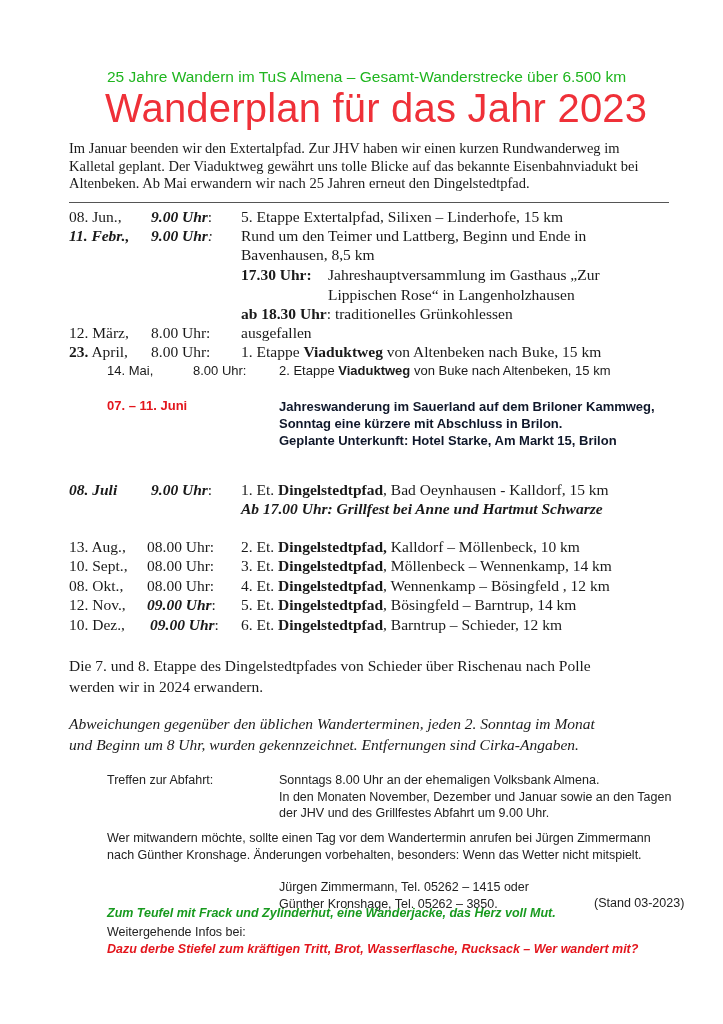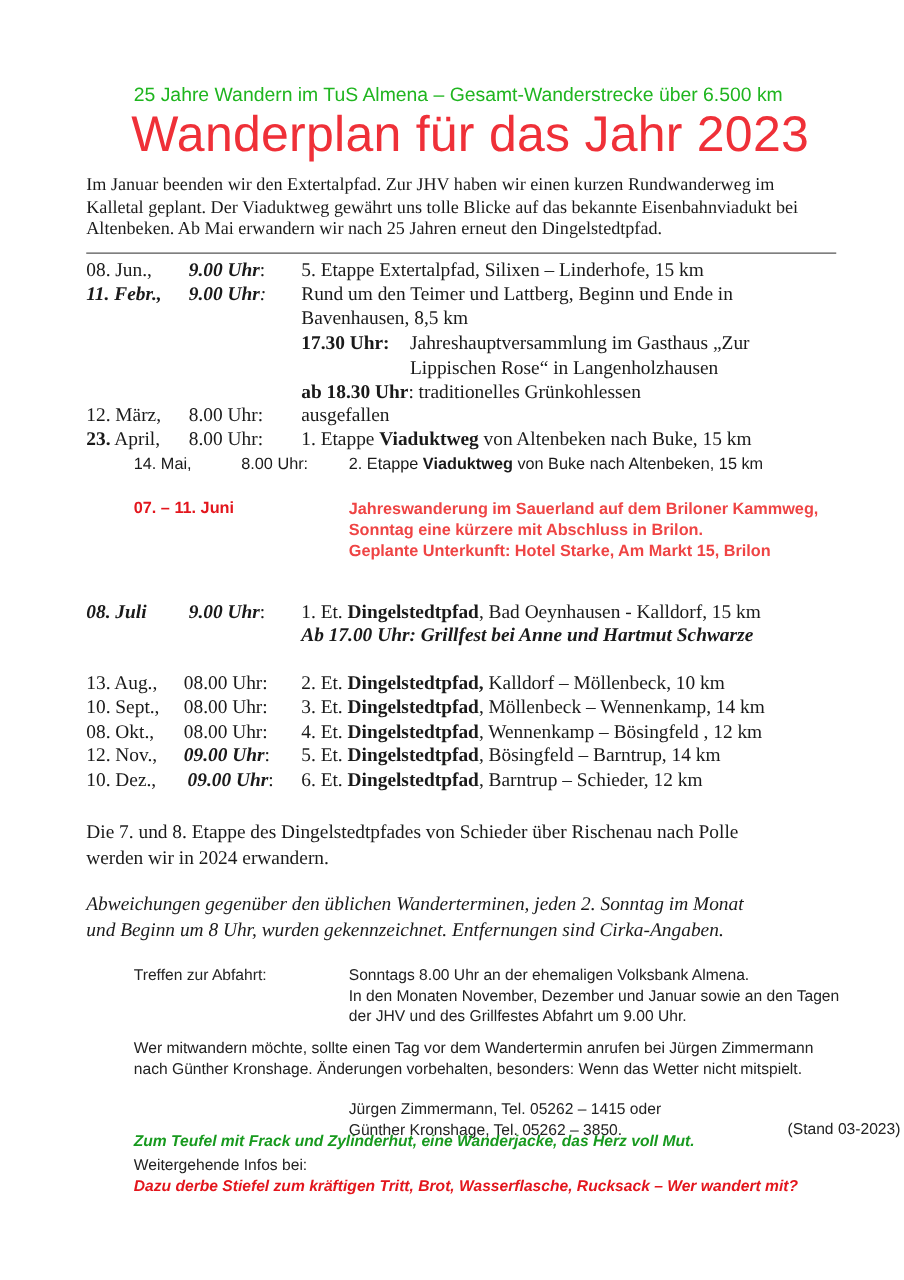--- a/index.html
+++ b/index.html
@@ -20,21 +20,21 @@
   .c-desc { position:absolute; left:172px; }
   .bi { font-weight:bold; font-style:italic; }
   .b { font-weight:bold; }
   .i { font-style:italic; }
   .sm { font-size:13px; }
 
   .red { color:#e3161d; }
   .green { color:#189a1f; }
 
   .juni { position:absolute; left:69px; top:398px; font-size:13px; font-weight:bold; color:#e3161d; }
-  .juni-desc { position:absolute; left:241px; top:398px; font-size:13px; line-height:17.2px; font-weight:bold; color:#ef4444; white-space:nowrap; }
+  .juni-desc { position:absolute; left:241px; top:398px; font-size:13px; line-height:17.2px; font-weight:bold; color:#0f172a; white-space:nowrap; }
 
   .para { position:absolute; left:69px; font-size:15.5px; line-height:21px; white-space:nowrap; }
   .info { position:absolute; font-size:12.5px; line-height:16.5px; white-space:nowrap; color:#222; }
   .motto { position:absolute; left:69px; font-size:12.5px; font-weight:bold; font-style:italic; line-height:16px; white-space:nowrap; }
 </style>
 </head>
 <body>
 
 <div class="page">
 
@@ -154,18 +154,18 @@
   <div class="info sans" style="left:69px; top:830px;">
     <div>Wer mitwandern möchte, sollte einen Tag vor dem Wandertermin anrufen bei Jürgen Zimmermann</div>
     <div>nach Günther Kronshage.  Änderungen vorbehalten, besonders: Wenn das Wetter nicht mitspielt.</div>
   </div>
 
   <div class="info sans" style="left:69px; top:924px;">Weitergehende Infos bei:</div>
   <div class="info sans" style="left:241px; top:879px;">
     <div>Jürgen Zimmermann, Tel. 05262 – 1415 oder</div>
     <div>Günther Kronshage, Tel. 05262 – 3850.</div>
   </div>
-  <div class="info sans" style="left:592px; top:895px;">(Stand 03-2023)</div>
+  <div class="info sans" style="left:556px; top:895px;">(Stand 03-2023)</div>
 
   <div class="motto sans green" style="top:905px;">Zum Teufel mit Frack und Zylinderhut, eine Wanderjacke, das Herz voll Mut.</div>
   <div class="motto sans red" style="top:941px;">Dazu derbe Stiefel zum kräftigen Tritt, Brot, Wasserflasche, Rucksack – Wer wandert mit?</div>
 
 </div>
 
 </body></html>

